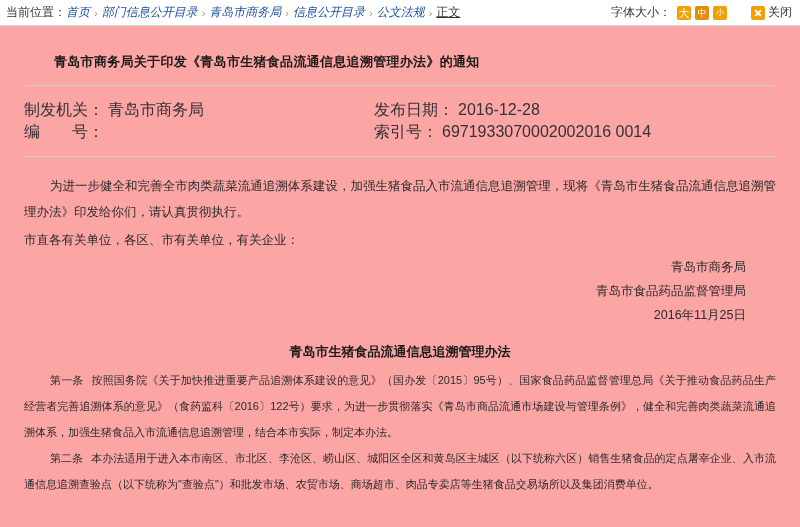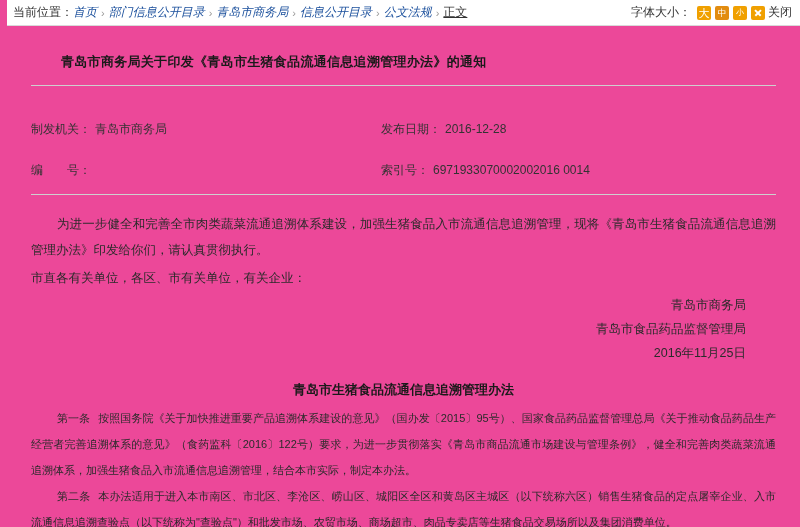--- a/index.html
+++ b/index.html
@@ -13,23 +13,22 @@
     font-family: "Liberation Sans", sans-serif;
     font-size: 12px;
     color: #333333;
     overflow: hidden;
   }
 
   .page {
     position: relative;
     width: 800px;
     height: 527px;
-    background: #ec4899;
+    background: #fca5a5;
     box-sizing: border-box;
-    padding-left: 7px;
   }
 
   
   .topbar {
     height: 26px;
     border-bottom: 1px solid #d9d9d9;
     display: flex;
     align-items: center;
     padding: 0 8px 0 6px;
     box-sizing: border-box;
@@ -82,21 +81,21 @@
     border-radius: 2px;
     cursor: pointer;
   }
   .fs-big { background: #f0a000; font-size: 11px; }
   .fs-mid { background: #e28c10; font-size: 9px; }
   .fs-sml { background: #f0a000; font-size: 8px; }
 
   .close-wrap {
     display: flex;
     align-items: center;
-    margin-left: 0;
+    margin-left: 20px;
     cursor: pointer;
   }
   .close-box {
     width: 14px;
     height: 14px;
     background: #f0a000;
     border-radius: 2px;
     position: relative;
     margin-right: 3px;
   }
@@ -131,23 +130,22 @@
 
   .meta-box {
     border-top: 1px solid #cfcfcf;
     border-bottom: 1px solid #cfcfcf;
     padding: 13px 0 13px 0;
     margin: 0 0 16px 0;
   }
   .meta-row {
     display: flex;
     line-height: 22px;
-    font-size: 12px;
-    color: #333;
-    margin-top: 19px;
+    font-size: 16px;
+    color: #333;
   }
   .meta-cell {
     display: flex;
   }
   .meta-cell.left { width: 350px; }
   .meta-key { color: #333; white-space: pre; }
   .meta-val { color: #333; margin-left: 4px; }
 
   .para {
     font-size: 12.5px;

